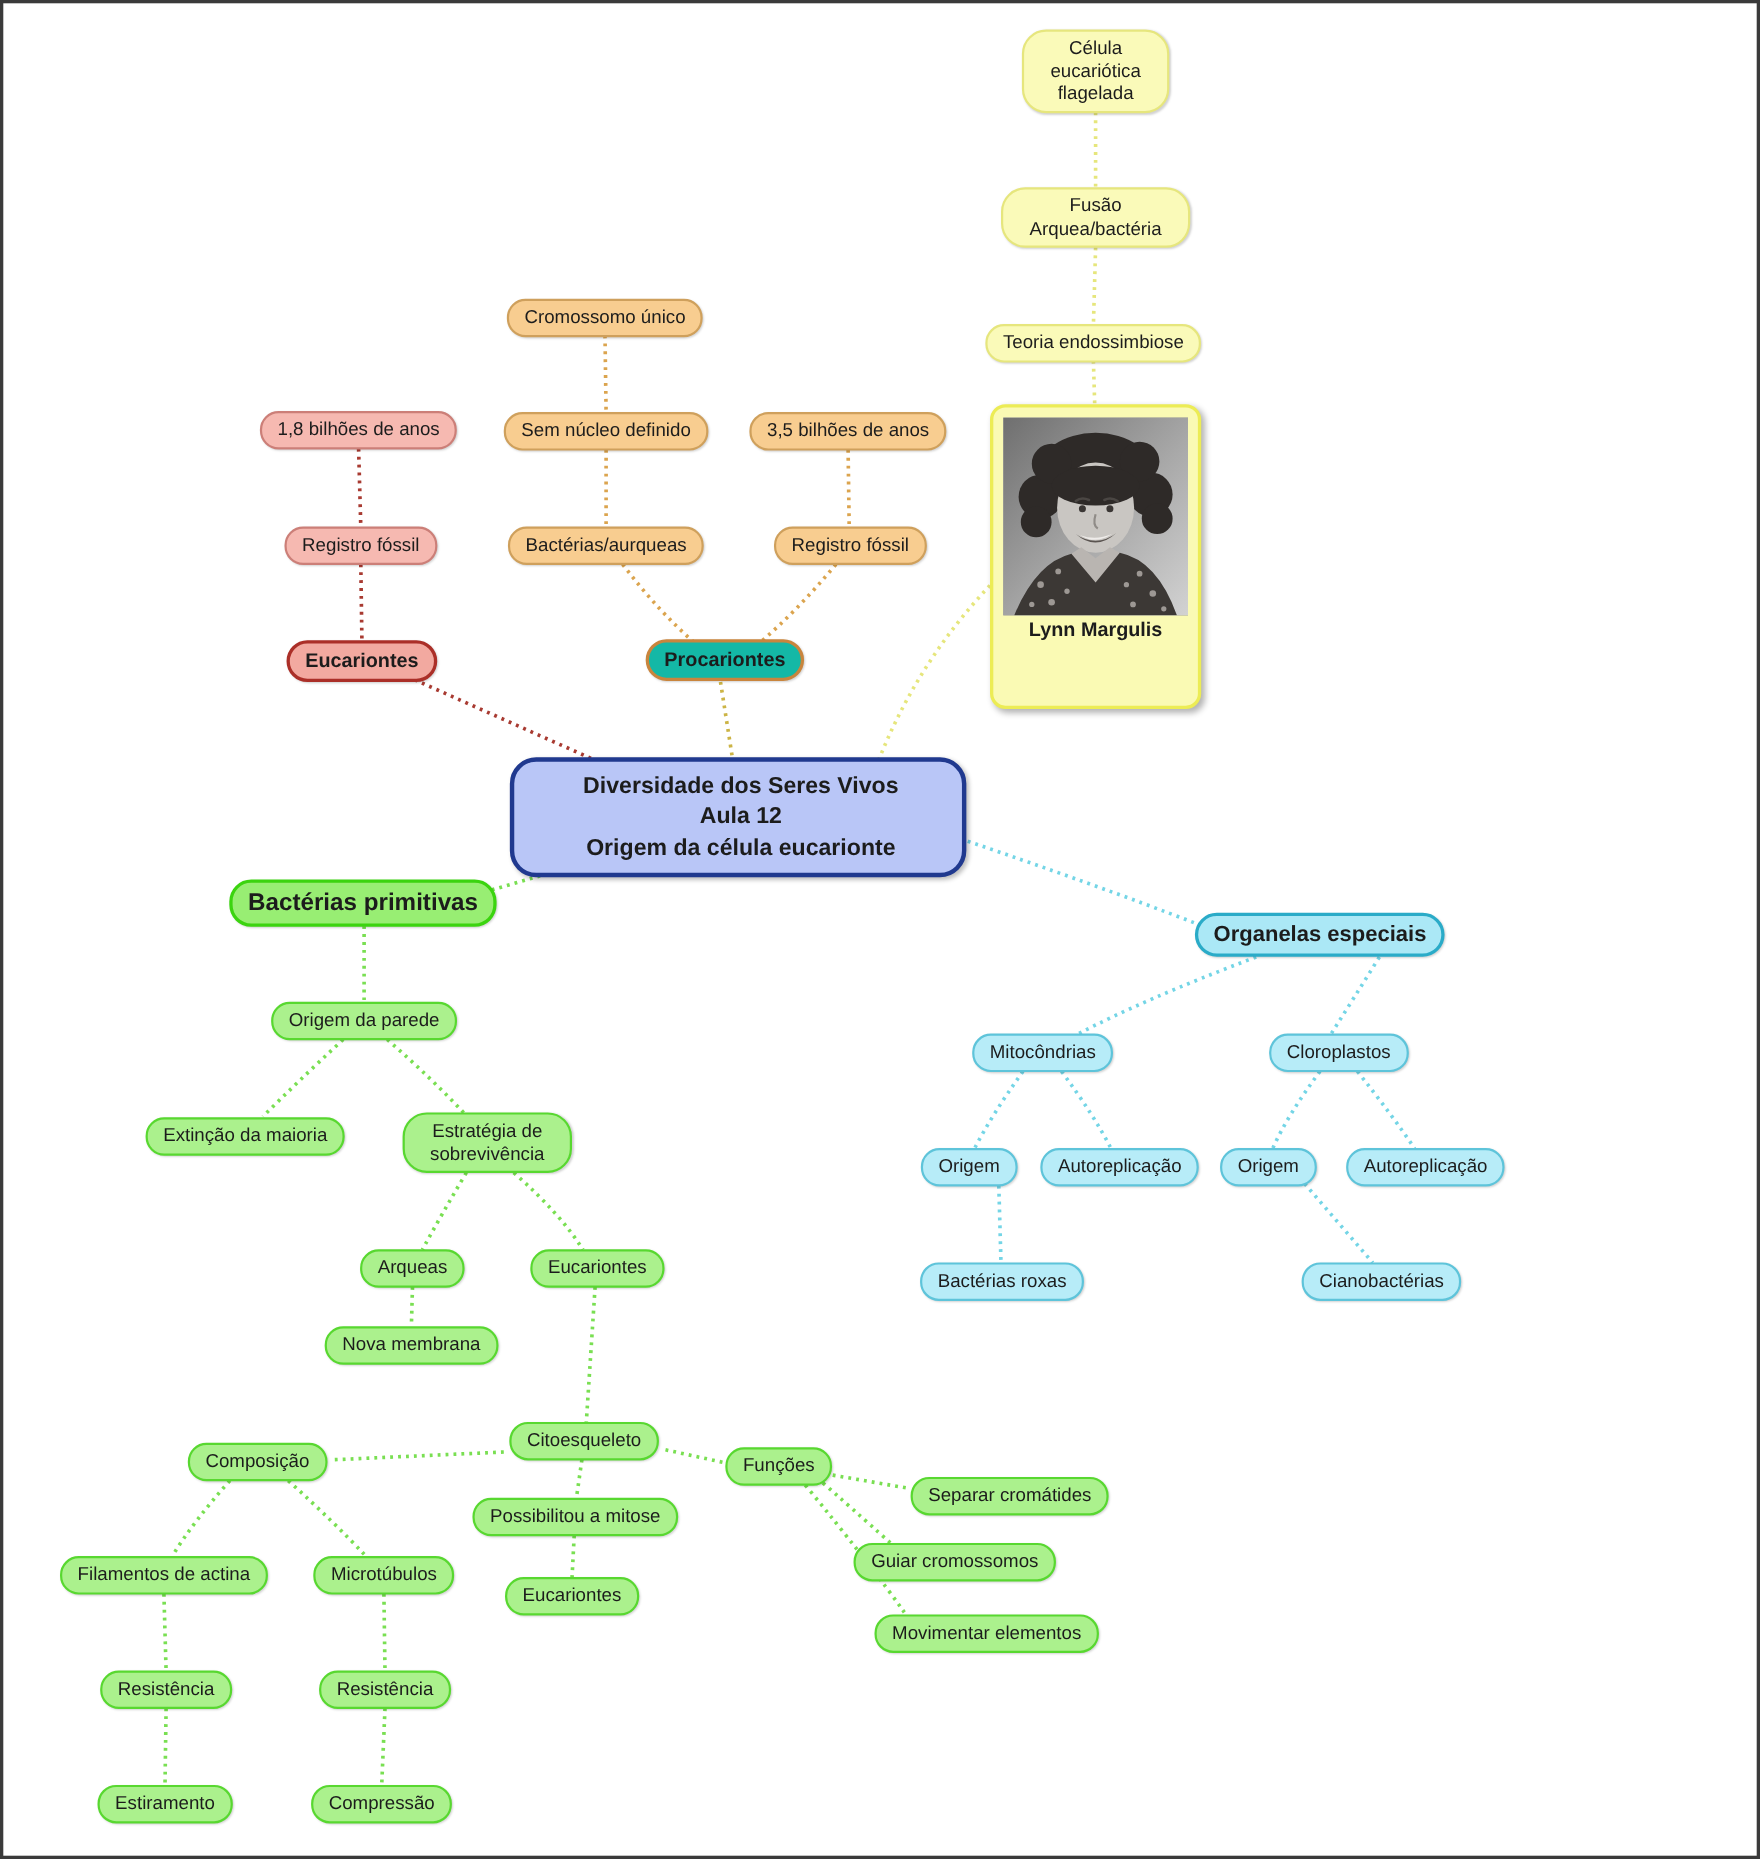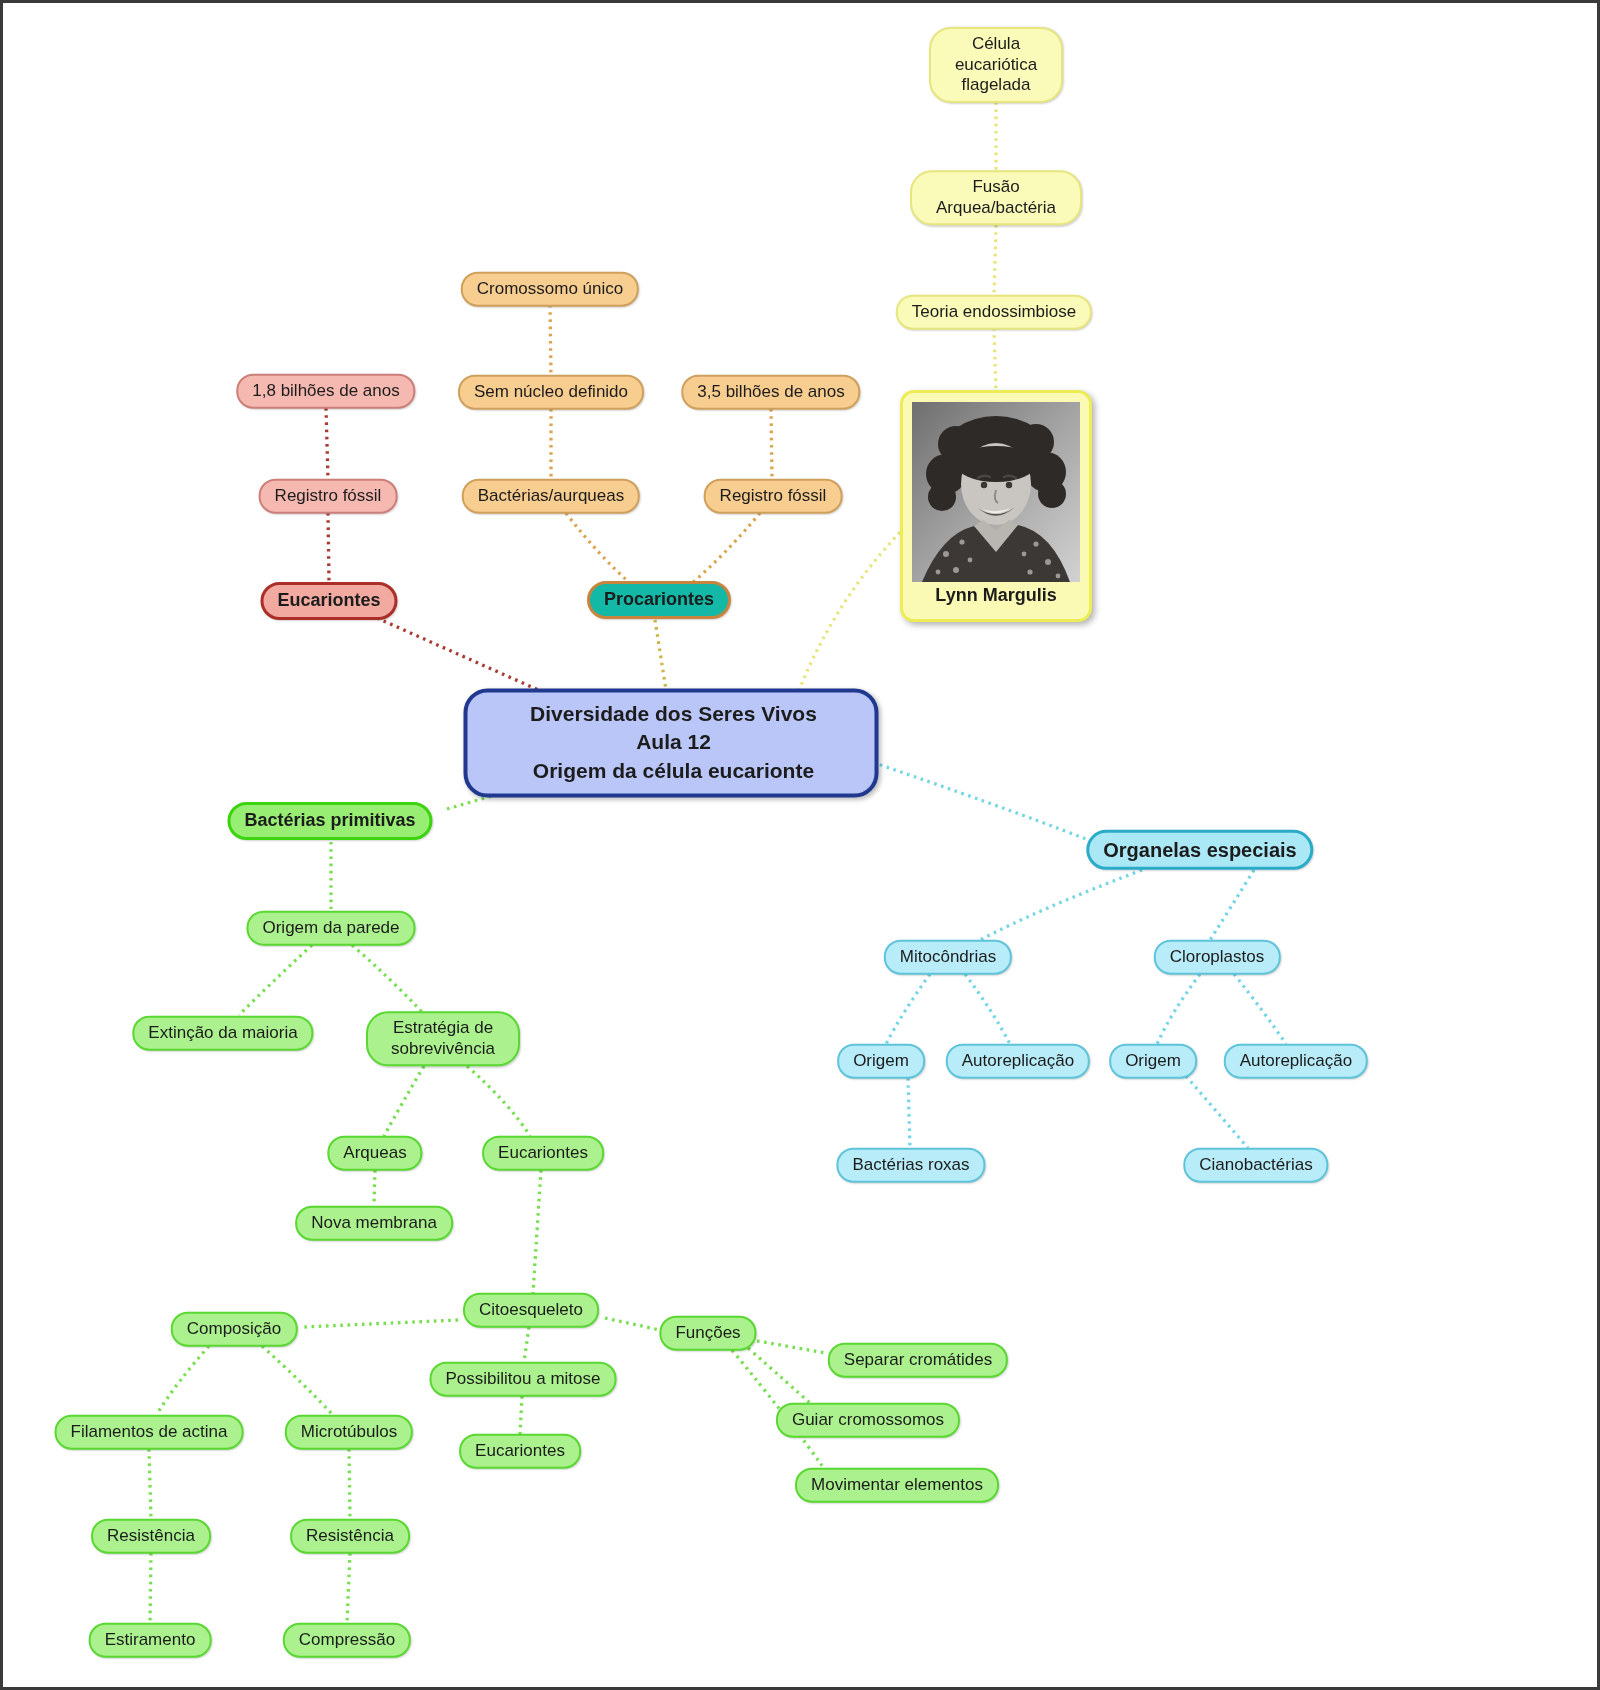--- a/index.html
+++ b/index.html
@@ -34,27 +34,27 @@
     box-shadow:1px 1px 2px rgba(0,0,0,0.18);
   }
   .yellow     {background:#fafab9;border:2px solid #e6e67d;}
   .orange     {background:#f8cd90;border:2px solid #cfa05c;}
   .orange-main{background:#14b8a6;border:3px solid #c9853d;font-weight:700;font-size:18px;border-radius:19px;}
   .pink       {background:#f6b9b1;border:2px solid #cc7f78;}
   .pink-main  {background:#f2a9a0;border:3px solid #ab2f28;font-weight:700;font-size:18px;border-radius:19px;}
   .central    {background:#b9c6f7;border:4px solid #20398f;font-weight:700;font-size:21px;line-height:1.35;
                border-radius:24px;width:370px;padding:8px 16px;box-shadow:2px 2px 4px rgba(0,0,0,0.25);}
   .green      {background:#abf18d;border:2px solid #58d830;}
-  .green-main {background:#98ee73;border:3px solid #3bd40f;font-weight:700;font-size:18px;border-radius:20px;}
+  .green-main {background:#98ee73;border:3px solid #3bd40f;font-weight:700;font-size:22px;border-radius:20px;}
   .cyan       {background:#b7ecf8;border:2px solid #5ec4da;}
   .cyan-main  {background:#abe8f6;border:3px solid #2aabc8;font-weight:700;font-size:20px;border-radius:20px;}
 
   .photo-card{
     position:absolute;transform:translate(-50%,-50%);
-    width:192px;height:232px;box-sizing:border-box;
+    width:192px;height:277px;box-sizing:border-box;
     background:#fafab4;border:3px solid #ecec55;border-radius:14px;
     box-shadow:3px 3px 6px rgba(0,0,0,0.3);
     display:flex;flex-direction:column;align-items:center;justify-content:flex-start;
     padding-top:9px;
   }
   .photo-frame{width:168px;height:180px;overflow:hidden;background:#9a9a9a;}
   .photo-caption{font-weight:700;font-size:18px;margin-top:3px;text-align:center;}
 </style>
 </head>
 <body>

